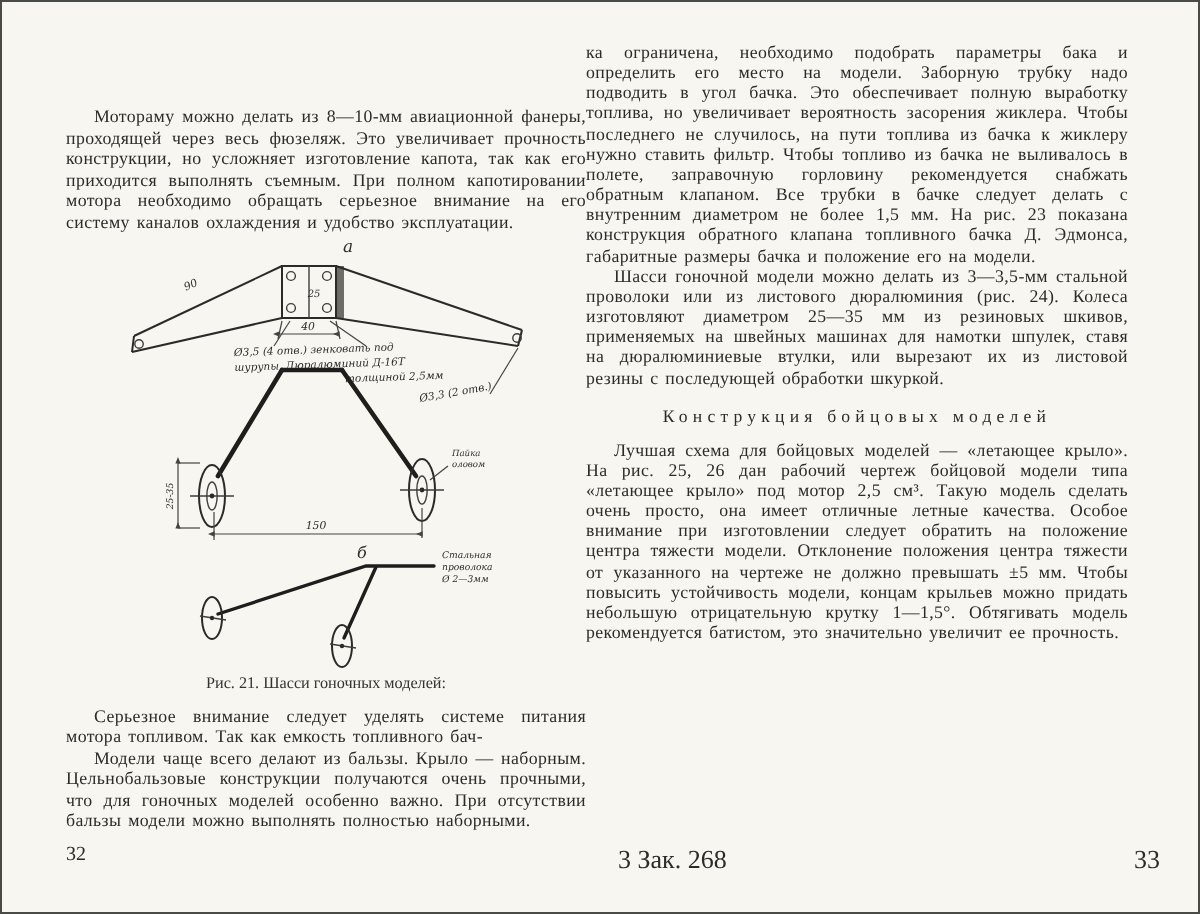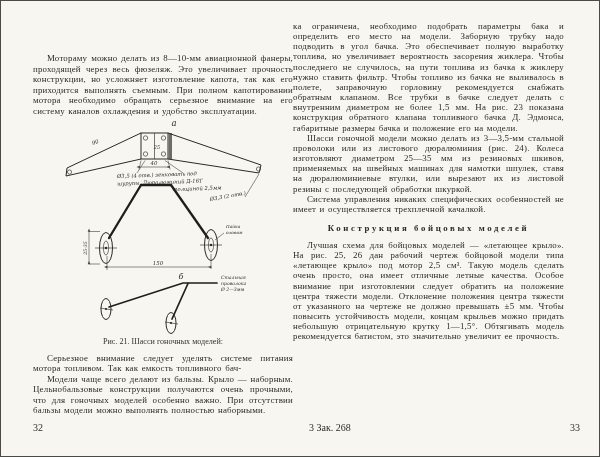--- a/index.html
+++ b/index.html
@@ -19,29 +19,29 @@
   .page.right p.body{line-height:10.15px;}
   p.indent{text-indent:14px;}
   .figure{margin:1px 0 0 0;}
   .figure svg{display:block;}
   .caption{
     text-align:center;font-size:8.1px;line-height:9.6px;margin:2px 0 6px 0;
     color:#34322e;
   }
   .caption .cap2{font-style:italic;}
   h3.heading{
-    margin:9px 2px 7px 2px;font-size:8.8px;font-weight:bold;
+    margin:9px 2px 7px 2px;font-size:8.8px;font-weight:normal;
     text-align:center;letter-spacing:2.6px;white-space:nowrap;
   }
   .pagenum-left{
     position:absolute;left:32px;top:421px;font-size:10px;
     font-family:"Liberation Serif",serif;color:#2d2b27;
   }
   .footer-right{
-    position:absolute;left:308px;top:421px;width:271px;font-size:10px;
+    position:absolute;left:308px;top:421px;width:271px;font-size:13px;
     display:flex;justify-content:space-between;color:#2d2b27;
   }
   
   .thin{stroke:#3f3d39;stroke-width:0.7;fill:none;}
   .med{stroke:#2c2a27;stroke-width:1;fill:none;}
   .thick{stroke:#1f1e1c;stroke-width:2.3;fill:none;stroke-linecap:round;}
   .wire{stroke:#1f1e1c;stroke-width:1.7;fill:none;stroke-linecap:round;}
   .dim{stroke:#45433f;stroke-width:0.6;fill:none;}
   text.ann{font-family:"DejaVu Serif",serif;font-style:italic;fill:#2f2d29;}
 </style>
@@ -157,21 +157,20 @@
 
     <p class="body indent">Серьезное внимание следует уделять системе питания мотора топливом. Так как емкость топливного бач-</p>
     <p class="body indent">Модели чаще всего делают из бальзы. Крыло — наборным. Цельнобальзовые конструкции получаются очень прочными, что для гоночных моделей особенно важно. При отсутствии бальзы модели можно выполнять полностью наборными.</p>
   </div>
 
   <div class="pagenum-left">32</div>
 
   <div class="page right">
     <p class="body">ка ограничена, необходимо подобрать параметры бака и определить его место на модели. Заборную трубку надо подводить в угол бачка. Это обеспечивает полную выработку топлива, но увеличивает вероятность засорения жиклера. Чтобы последнего не случилось, на пути топлива из бачка к жиклеру нужно ставить фильтр. Чтобы топливо из бачка не выливалось в полете, заправочную горловину рекомендуется снабжать обратным клапаном. Все трубки в бачке следует делать с внутренним диаметром не более 1,5 мм. На рис. 23 показана конструкция обратного клапана топливного бачка Д. Эдмонса, габаритные размеры бачка и положение его на модели.</p>
     <p class="body indent">Шасси гоночной модели можно делать из 3—3,5-мм стальной проволоки или из листового дюралюминия (рис. 24). Колеса изготовляют диаметром 25—35 мм из резиновых шкивов, применяемых на швейных машинах для намотки шпулек, ставя на дюралюминиевые втулки, или вырезают их из листовой резины с последующей обработки шкуркой.</p>
-    <p class="body indent">Система управления никаких специфических особенностей не имеет и осуществляется трехплечной качалкой.</p>
 
     <h3 class="heading">Конструкция бойцовых моделей</h3>
 
     <p class="body indent">Лучшая схема для бойцовых моделей — «летающее крыло». На рис. 25, 26 дан рабочий чертеж бойцовой модели типа «летающее крыло» под мотор 2,5 см³. Такую модель сделать очень просто, она имеет отличные летные качества. Особое внимание при изготовлении следует обратить на положение центра тяжести модели. Отклонение положения центра тяжести от указанного на чертеже не должно превышать ±5 мм. Чтобы повысить устойчивость модели, концам крыльев можно придать небольшую отрицательную крутку 1—1,5°. Обтягивать модель рекомендуется батистом, это значительно увеличит ее прочность.</p>
   </div>
 
   <div class="footer-right">
     <span>3 Зак. 268</span>
     <span>33</span>
   </div>

